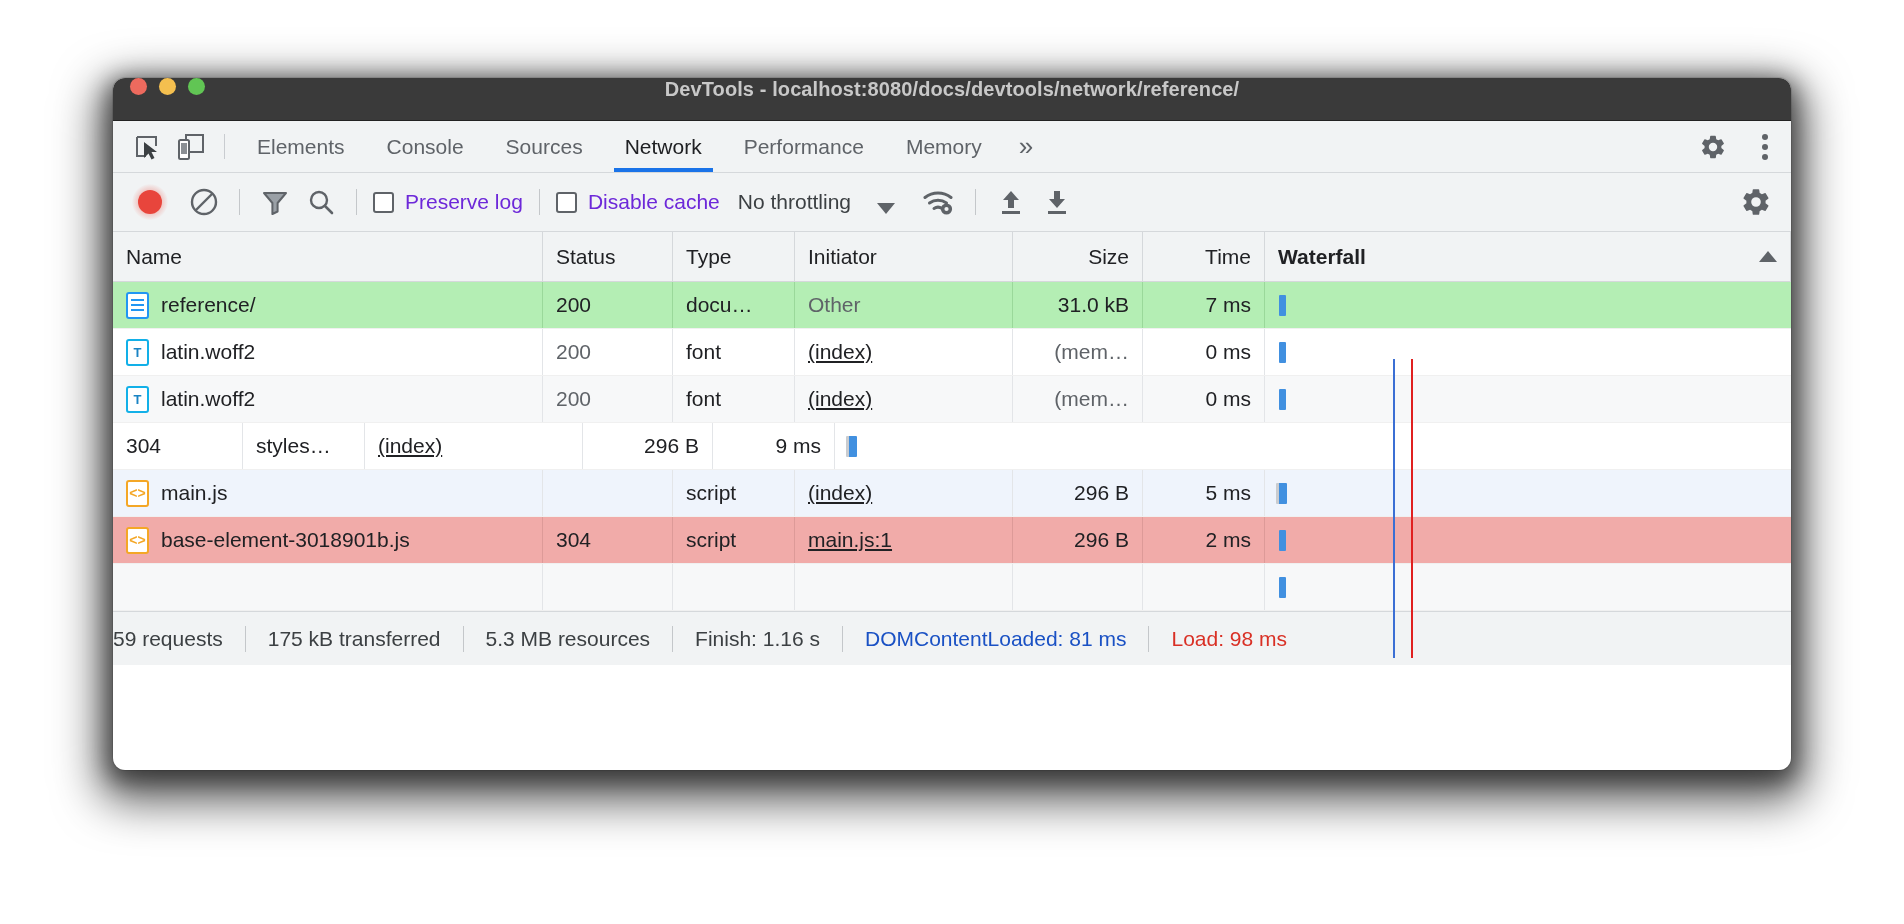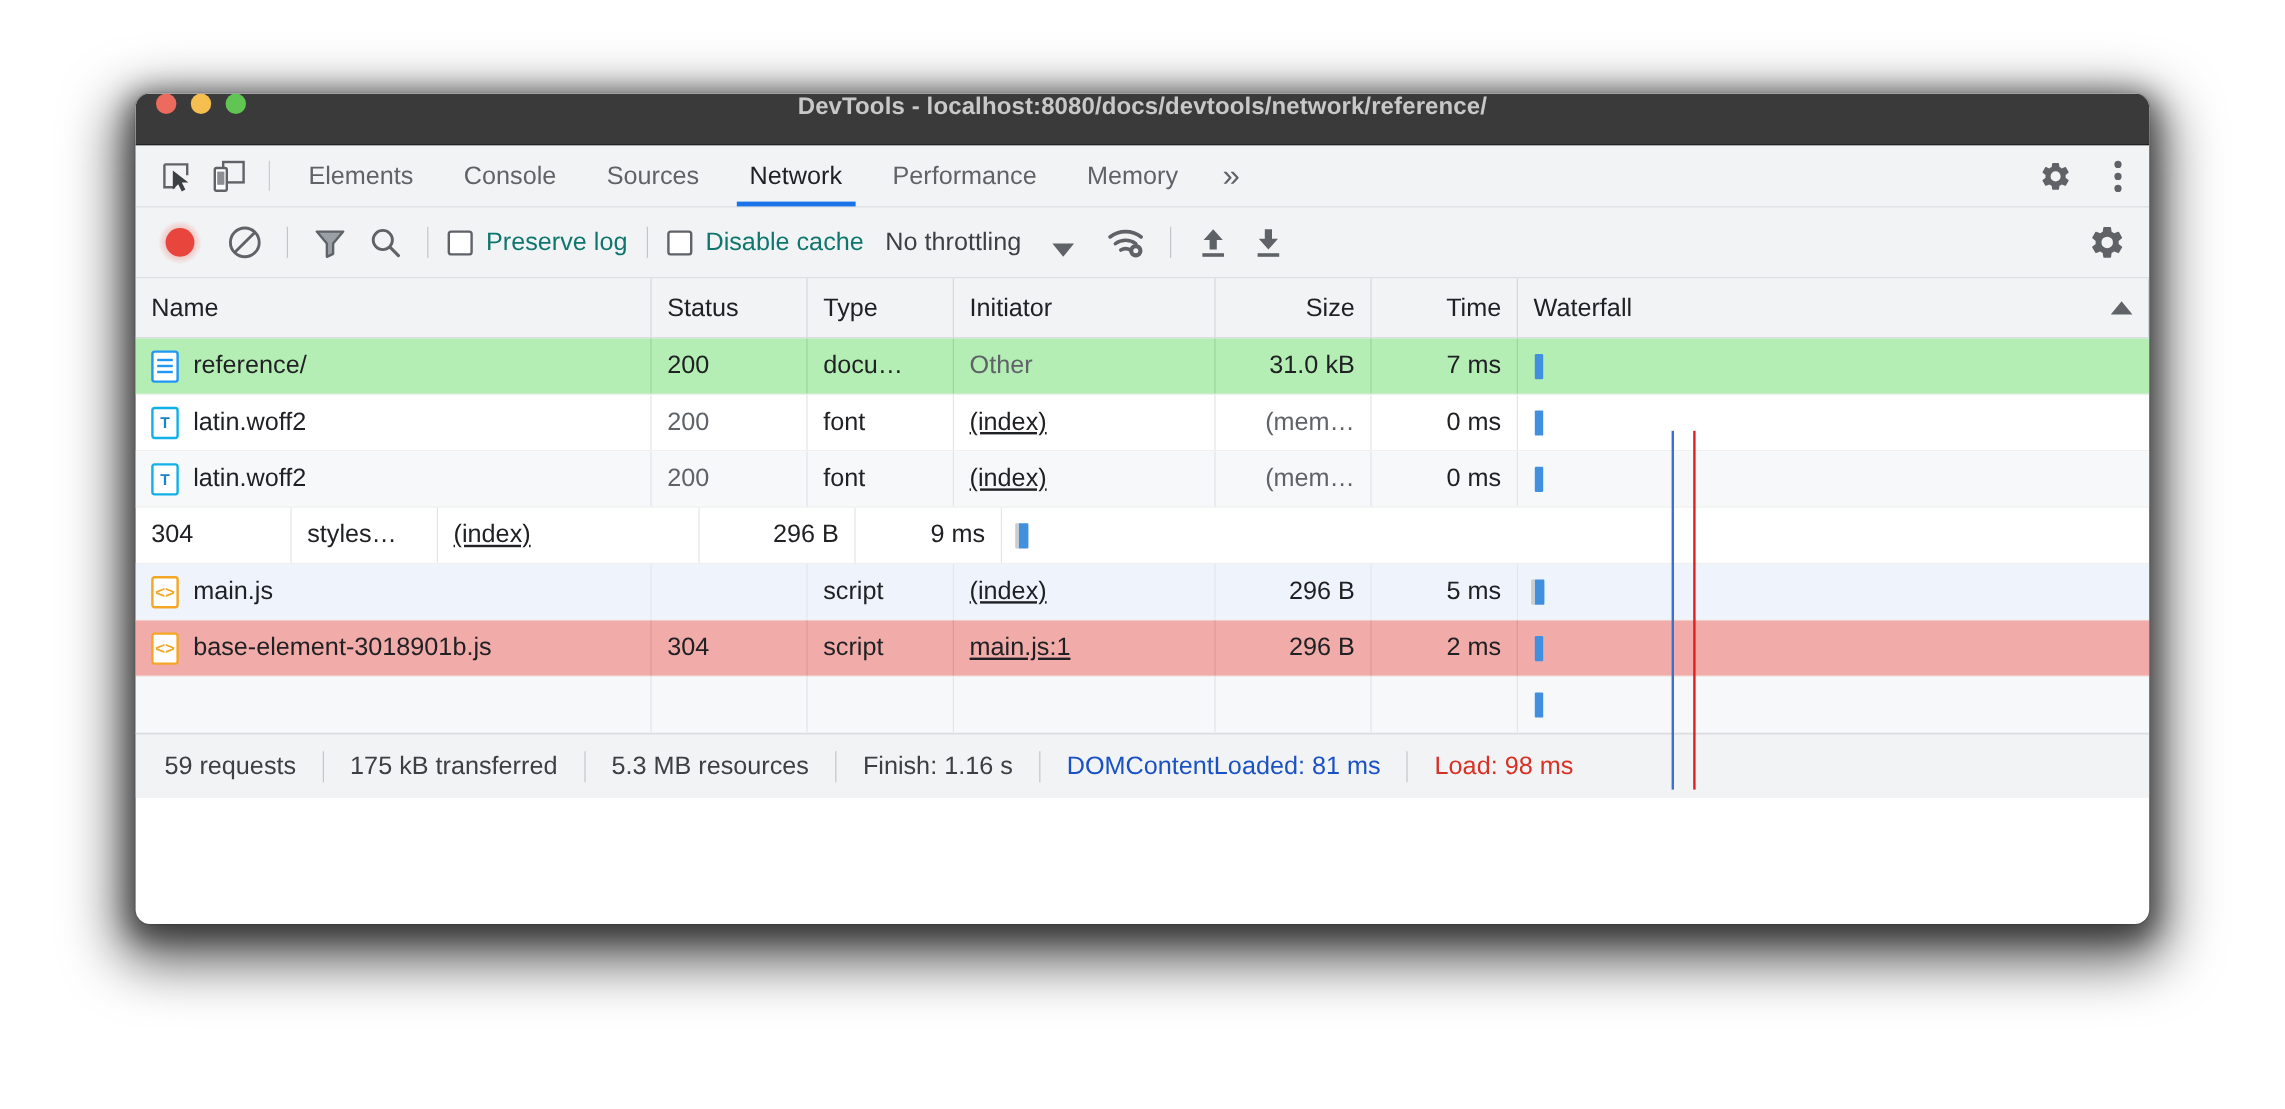--- a/index.html
+++ b/index.html
@@ -127,21 +127,21 @@
   .t-sep {
     width: 1px; height: 26px;
     background: #c4c7ca;
     margin: 0 12px;
     flex: 0 0 1px;
   }
   .chk-item {
     display: flex; align-items: center;
     gap: 11px;
     font-size: 21px;
-    color: #0f766e;
+    color: #6d28d9;
     cursor: pointer;
     white-space: nowrap;
     padding: 0 4px;
   }
   .chk-box {
     width: 21px; height: 21px;
     border: 2px solid #5f6368;
     border-radius: 3px;
     background: #fff;
     flex: 0 0 auto;
@@ -189,21 +189,21 @@
     position: relative;
   }
   .hdr .cell { border-right: 1px solid #d5d8db; }
   .c-name      { width: 430px; flex: 0 0 430px; gap: 12px; }
   .c-status    { width: 130px; flex: 0 0 130px; }
   .c-type      { width: 122px; flex: 0 0 122px; }
   .c-initiator { width: 218px; flex: 0 0 218px; }
   .c-size      { width: 130px; flex: 0 0 130px; justify-content: flex-end; }
   .c-time      { width: 122px; flex: 0 0 122px; justify-content: flex-end; }
   .c-waterfall { flex: 1 1 auto; border-right: none; padding: 0; }
-  .hdr .c-waterfall { padding: 0 13px; justify-content: space-between; }
+  .hdr .c-waterfall { padding: 0 13px; justify-content: space-between; font-weight: bold; }
   .sort-caret {
     width: 0; height: 0;
     border-left: 9px solid transparent;
     border-right: 9px solid transparent;
     border-bottom: 11px solid #5f6368;
   }
   .body-row { border-bottom: 1px solid #f0f0f0; }
   .body-row.stripe { background: #f7f8f9; }
   .body-row.green  { background: #b4eeb4; }
   .body-row.green .cell { border-right-color: #9ad89a; }
@@ -262,21 +262,20 @@
     z-index: 20;
   }
 
   
   .footer {
     height: 54px;
     background: #f1f3f4;
     border-top: 1px solid #d5d8db;
     display: flex;
     align-items: center;
-    padding-left: 24px;
     font-size: 21px;
     color: #3c4043;
     gap: 0;
     text-align: center;
   }
   .f-sep {
     width: 1px; height: 26px;
     background: #c4c7ca;
     margin: 0 22px;
     flex: 0 0 1px;

